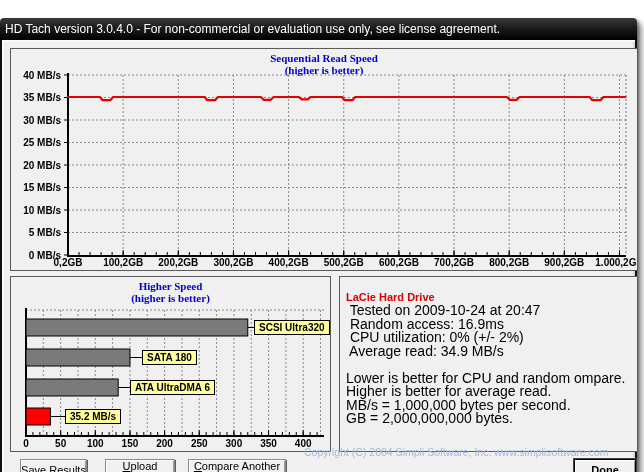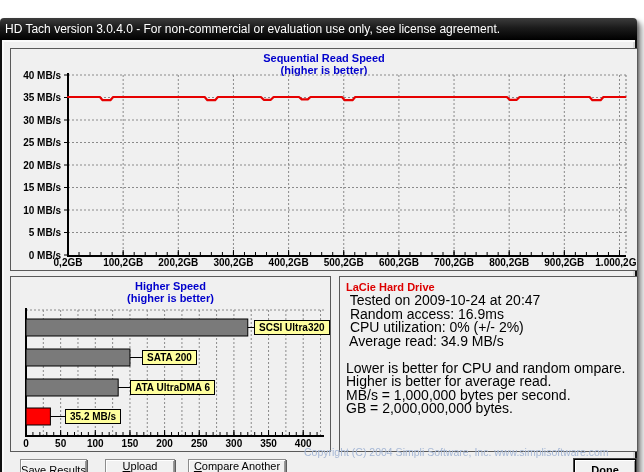--- a/index.html
+++ b/index.html
@@ -17,24 +17,24 @@
               line-height:22px; padding-left:5px; white-space:nowrap; overflow:hidden; }
 
   #body { position:absolute; left:0; top:22px; width:637px; height:444px;
           background:#f0f0f0; border-left:2px solid #101010; border-right:2px solid #101010;
           border-bottom:3px solid #101010; border-radius:0 0 4px 4px;
           box-shadow: inset 0 2px 0 #fafafa, inset 2px 0 0 #fafafa, inset -2px 0 0 #d8d8d8; }
 
   .panel { position:absolute; background:#f0f0f0; border:1px solid #5a5a5a; }
   #read-panel  { left:8px;  top:8px;   width:628px; height:223px; }
   #burst-panel { left:8px;  top:236px; width:321px; height:176px; }
-  #info-panel  { left:337px; top:236px; width:299px; height:176px; padding:3px 6px; }
+  #info-panel  { left:337px; top:236px; width:299px; height:176px; padding:13px 6px; }
 
   .chart-title, .chart-subtitle { position:absolute; left:0; width:100%;
-        text-align:center; color:var(--title-blue,#0000cc); font-size:11px; font-weight:700; }
+        text-align:center; color:var(--title-blue,#0000cc); font-size:11px; font-weight:700;font-family:Liberation Serif, serif; }
   .chart-title { top:3px; }
   .chart-subtitle { top:15px; }
 
   svg.chart { position:absolute; left:0; top:0; }
 
   #drive-name { color:var(--drive-red,#dd0000); font-size:11px; font-weight:700; line-height:14px; }
   .info-line { font-size:14px; line-height:13.5px; color:#000; white-space:pre; }
 
   .bar-label { position:absolute; background:var(--label-yellow,#ffff9e); border:1px solid #000;
                font-size:10px; font-weight:700; color:#000; padding:1px 4px 1px 4px;
@@ -276,21 +276,21 @@
             <rect x="15" y="42" width="221.7674418604651" height="17" fill="#7a7a7a" stroke="#000" stroke-width="1"></rect>
             <line x1="236.7674418604651" y1="50.5" x2="243" y2="50.5" stroke="#000" stroke-width="1"></line>
             <rect x="15" y="72" width="103.95348837209302" height="17" fill="#7a7a7a" stroke="#000" stroke-width="1"></rect>
             <line x1="118.95348837209302" y1="80.5" x2="131" y2="80.5" stroke="#000" stroke-width="1"></line>
             <rect x="15" y="102" width="92.17209302325583" height="17" fill="#7a7a7a" stroke="#000" stroke-width="1"></rect>
             <line x1="107.17209302325583" y1="110.5" x2="119" y2="110.5" stroke="#000" stroke-width="1"></line>
             <rect x="15" y="131" width="24.394418604651165" height="17" fill="#ff0000" stroke="#000" stroke-width="1"></rect>
             <line x1="39.394418604651165" y1="139.5" x2="54" y2="139.5" stroke="#000" stroke-width="1"></line>
           </svg>
       <div class="bar-label" style="left: 243px; top: 43px;">SCSI Ultra320</div>
-          <div class="bar-label" style="left: 131px; top: 73px;">SATA 200</div>
+          <div class="bar-label" style="left: 131px; top: 73px;">SATA 180</div>
           <div class="bar-label" style="left: 119px; top: 103px;">ATA UltraDMA 6</div>
           <div class="bar-label" style="left: 54px; top: 132px;">35.2 MB/s</div>
         </div>
 
       <div id="info-panel" class="panel">
         <div id="drive-name">LaCie Hard Drive</div>
         <div id="info-lines">
             <div class="info-line"> Tested on 2009-10-24 at 20:47</div>
             <div class="info-line"> Random access: 16.9ms</div>
             <div class="info-line"> CPU utilization: 0% (+/- 2%)</div>

